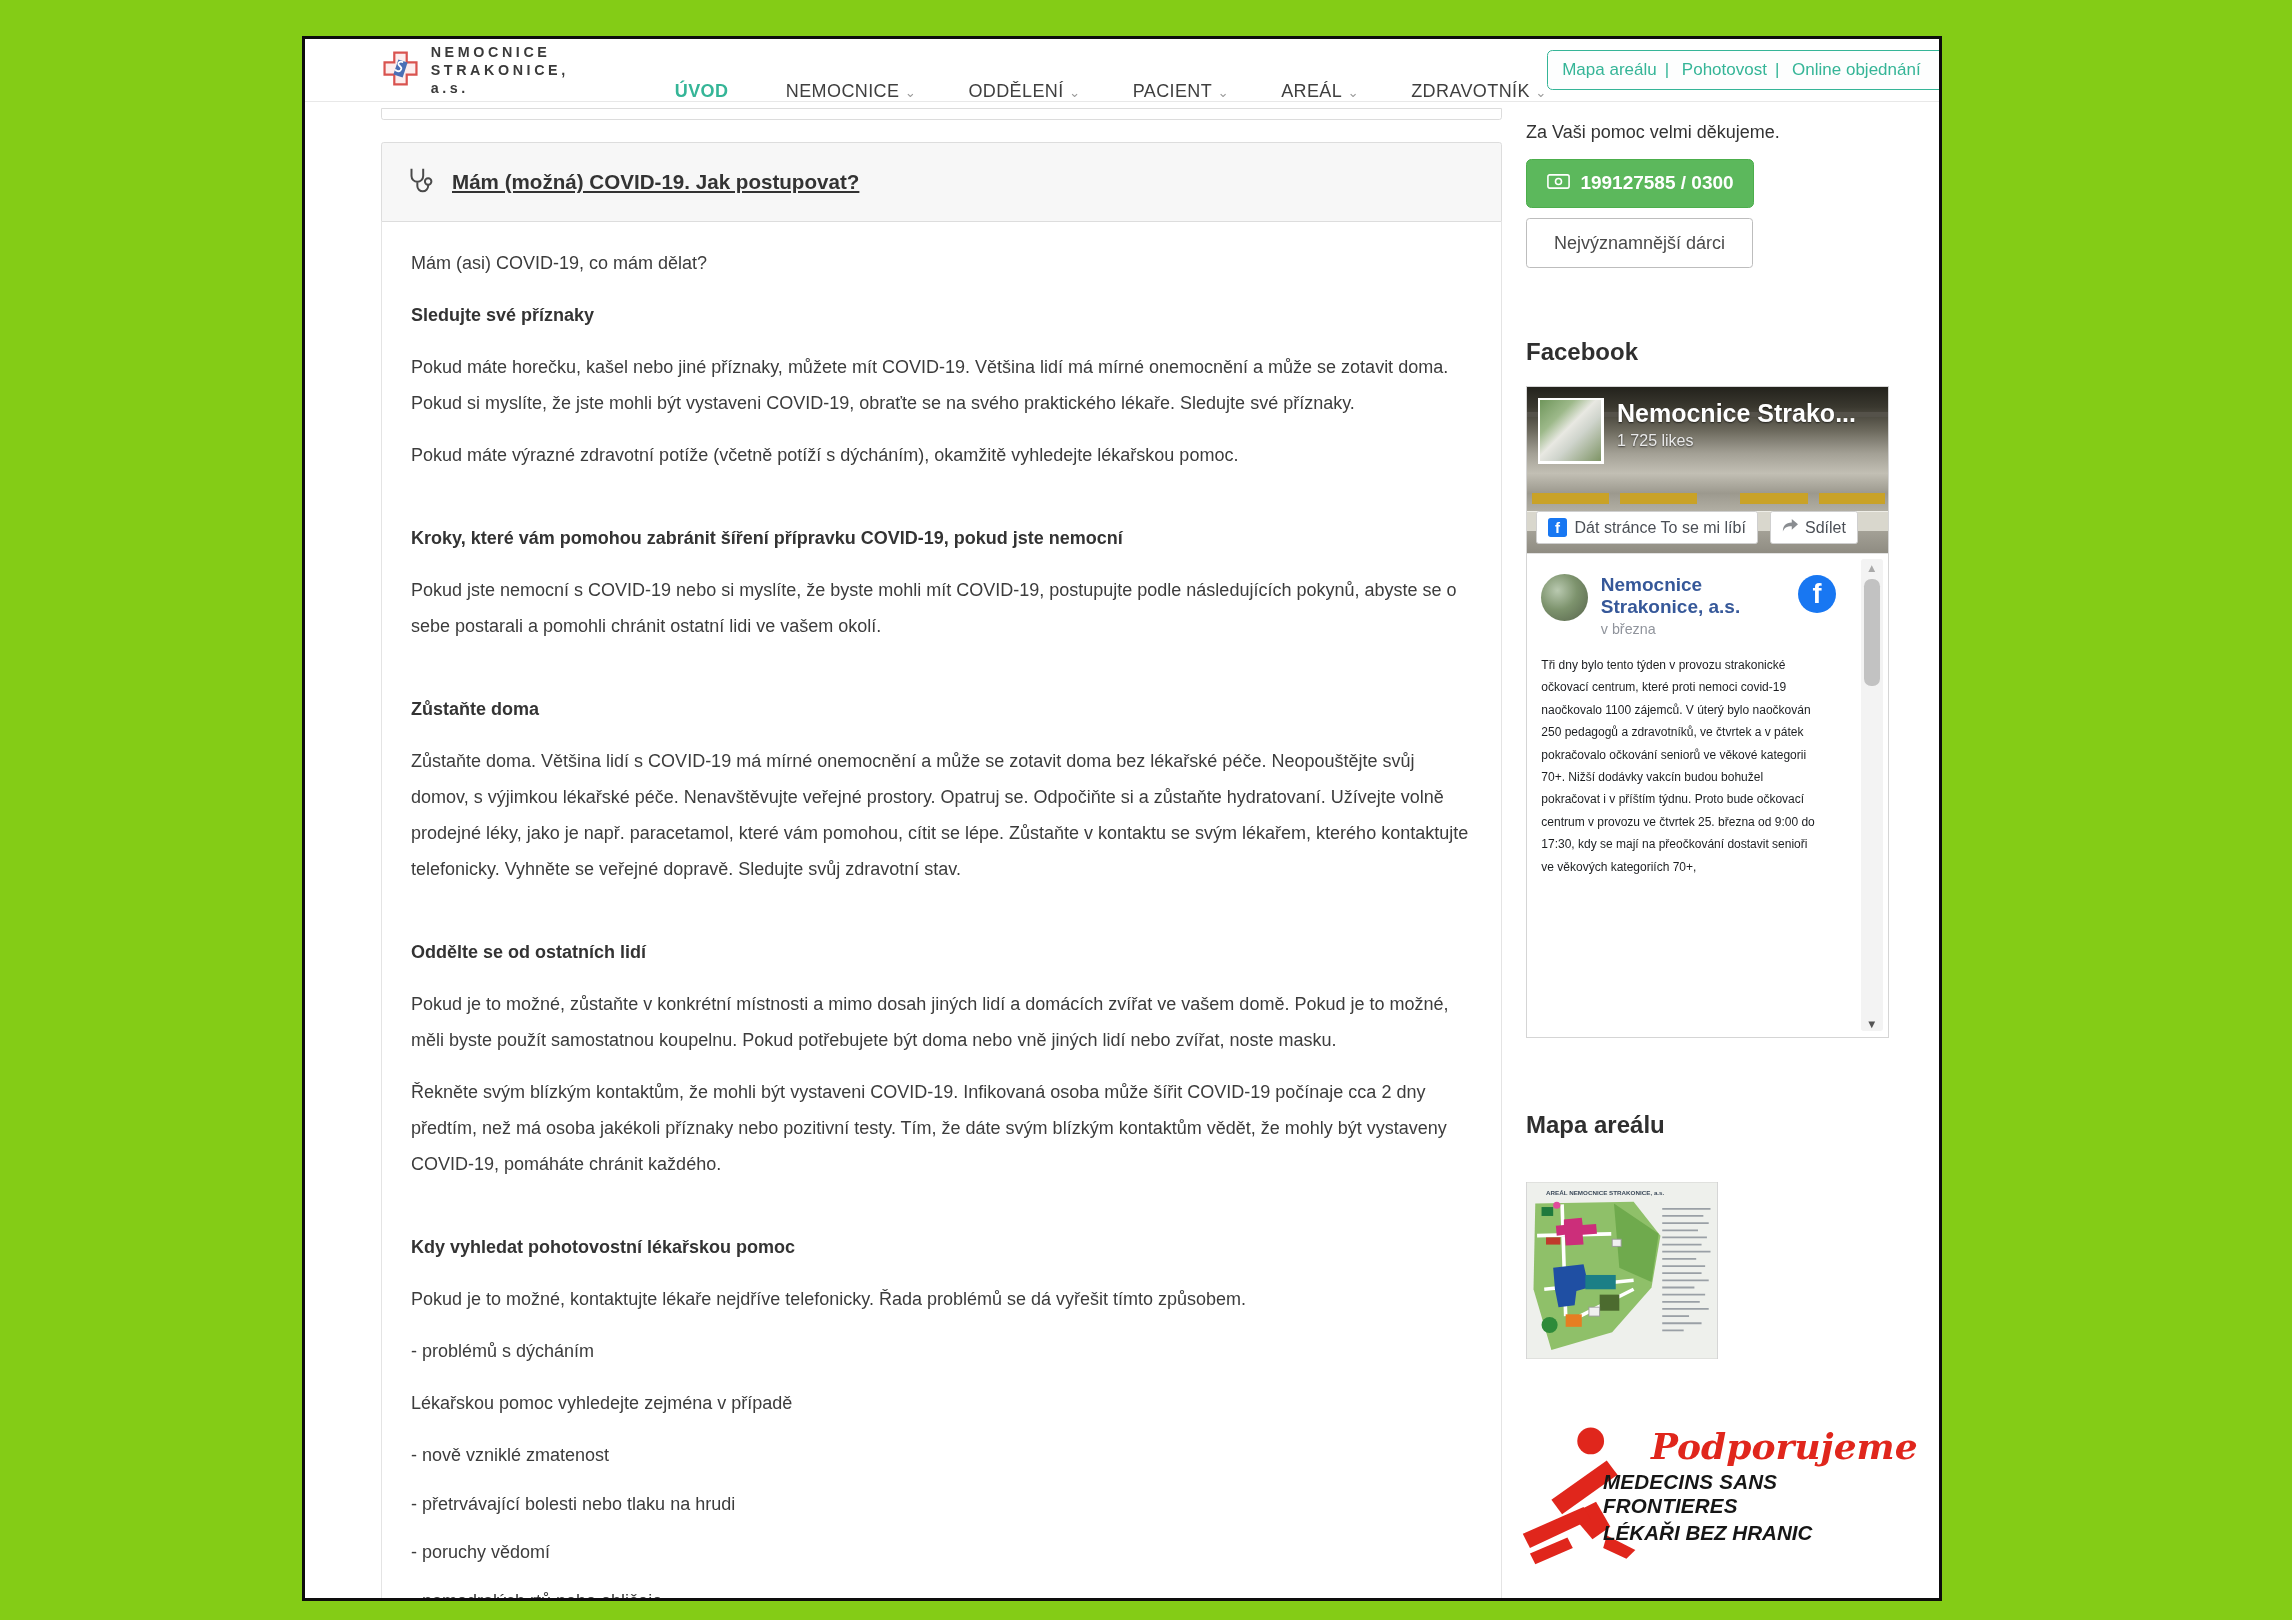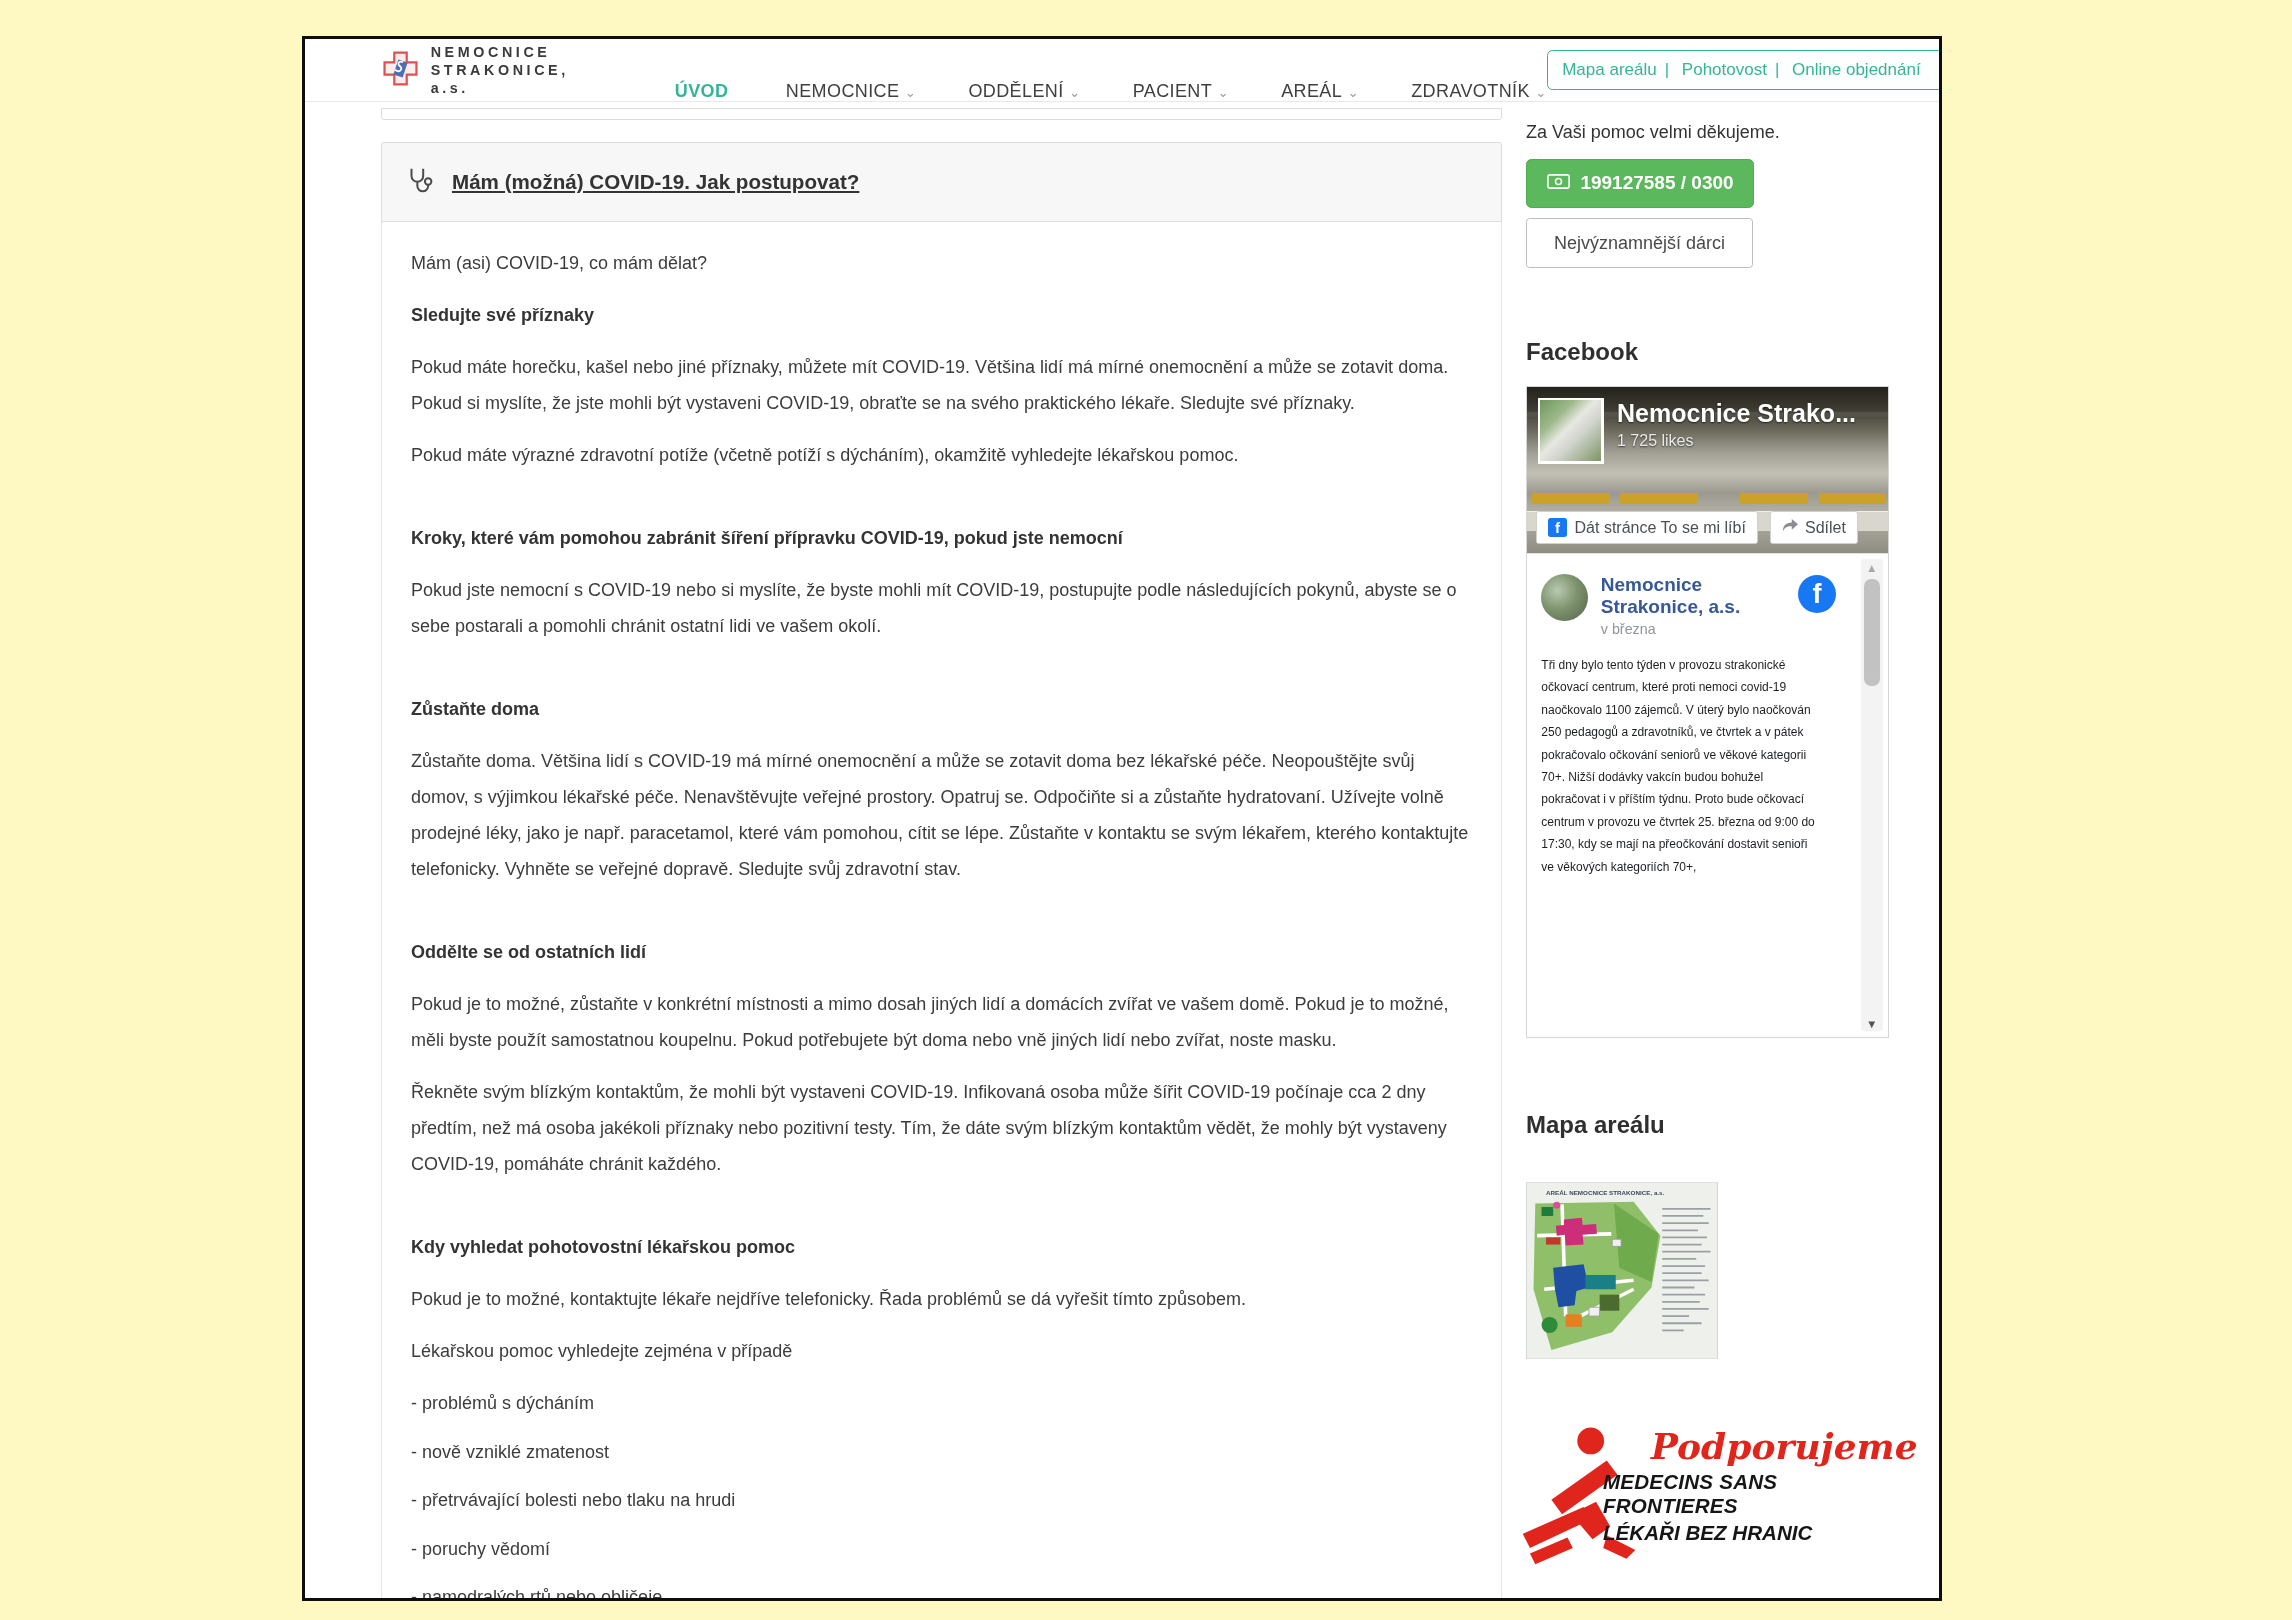--- a/index.html
+++ b/index.html
@@ -1,18 +1,18 @@
 <!DOCTYPE html>
 <html style="font-size:14.3px"><head>
 <meta charset="utf-8">
 <style>
   * { margin:0; padding:0; box-sizing:border-box; }
   html,body { background:#fff; }
   body { font-family:"Liberation Sans", sans-serif; color:#3c3c3c; }
-  .canvas { position:relative; width:2293px; height:1620px; background:#fef9c3; overflow:hidden; }
+  .canvas { position:relative; width:2293px; height:1620px; background:#84cc16; overflow:hidden; }
 
   .frame { position:absolute; left:302px; top:36px; width:1640px; height:1565px;
            border:3.6px solid #0d0d0d; background:#fff; overflow:hidden; }
 
   
   header { display:flex; align-items:center; height:63px; padding:0 81px 0 76px;
            border-bottom:0.9px solid #e8e8e8; background:#fff; }
   .logo { display:flex; align-items:center; gap:10.7px; }
   .logo-text { font-size:14.3px; font-weight:bold; color:#3a3a3a; letter-spacing:3.6px; line-height:18px; }
   nav { display:flex; align-items:center; gap:52px; margin-left:106px; }
@@ -194,23 +194,23 @@
             <p class="para bold gap">Oddělte se od ostatních lidí</p>
 
             <p class="para">Pokud je to možné, zůstaňte v konkrétní místnosti a mimo dosah jiných lidí a domácích zvířat ve vašem domě. Pokud je to možné, měli byste použít samostatnou koupelnu. Pokud potřebujete být doma nebo vně jiných lidí nebo zvířat, noste masku.</p>
 
             <p class="para">Řekněte svým blízkým kontaktům, že mohli být vystaveni COVID-19. Infikovaná osoba může šířit COVID-19 počínaje cca 2 dny předtím, než má osoba jakékoli příznaky nebo pozitivní testy. Tím, že dáte svým blízkým kontaktům vědět, že mohly být vystaveny COVID-19, pomáháte chránit každého.</p>
 
             <p class="para bold gap">Kdy vyhledat pohotovostní lékařskou pomoc</p>
 
             <p class="para">Pokud je to možné, kontaktujte lékaře nejdříve telefonicky. Řada problémů se dá vyřešit tímto způsobem.</p>
 
+            <p class="para bullet">- problémů s dýcháním</p>
+
             <p class="para">Lékařskou pomoc vyhledejte zejména v případě</p>
-
-            <p class="para bullet">- problémů s dýcháním</p>
 
             <p class="para bullet">- nově vzniklé zmatenost</p>
 
             <p class="para bullet">- přetrvávající bolesti nebo tlaku na hrudi</p>
 
             <p class="para bullet">- poruchy vědomí</p>
 
             <p class="para bullet">- namodralých rtů nebo obličeje</p>
           </div>
       </main>

